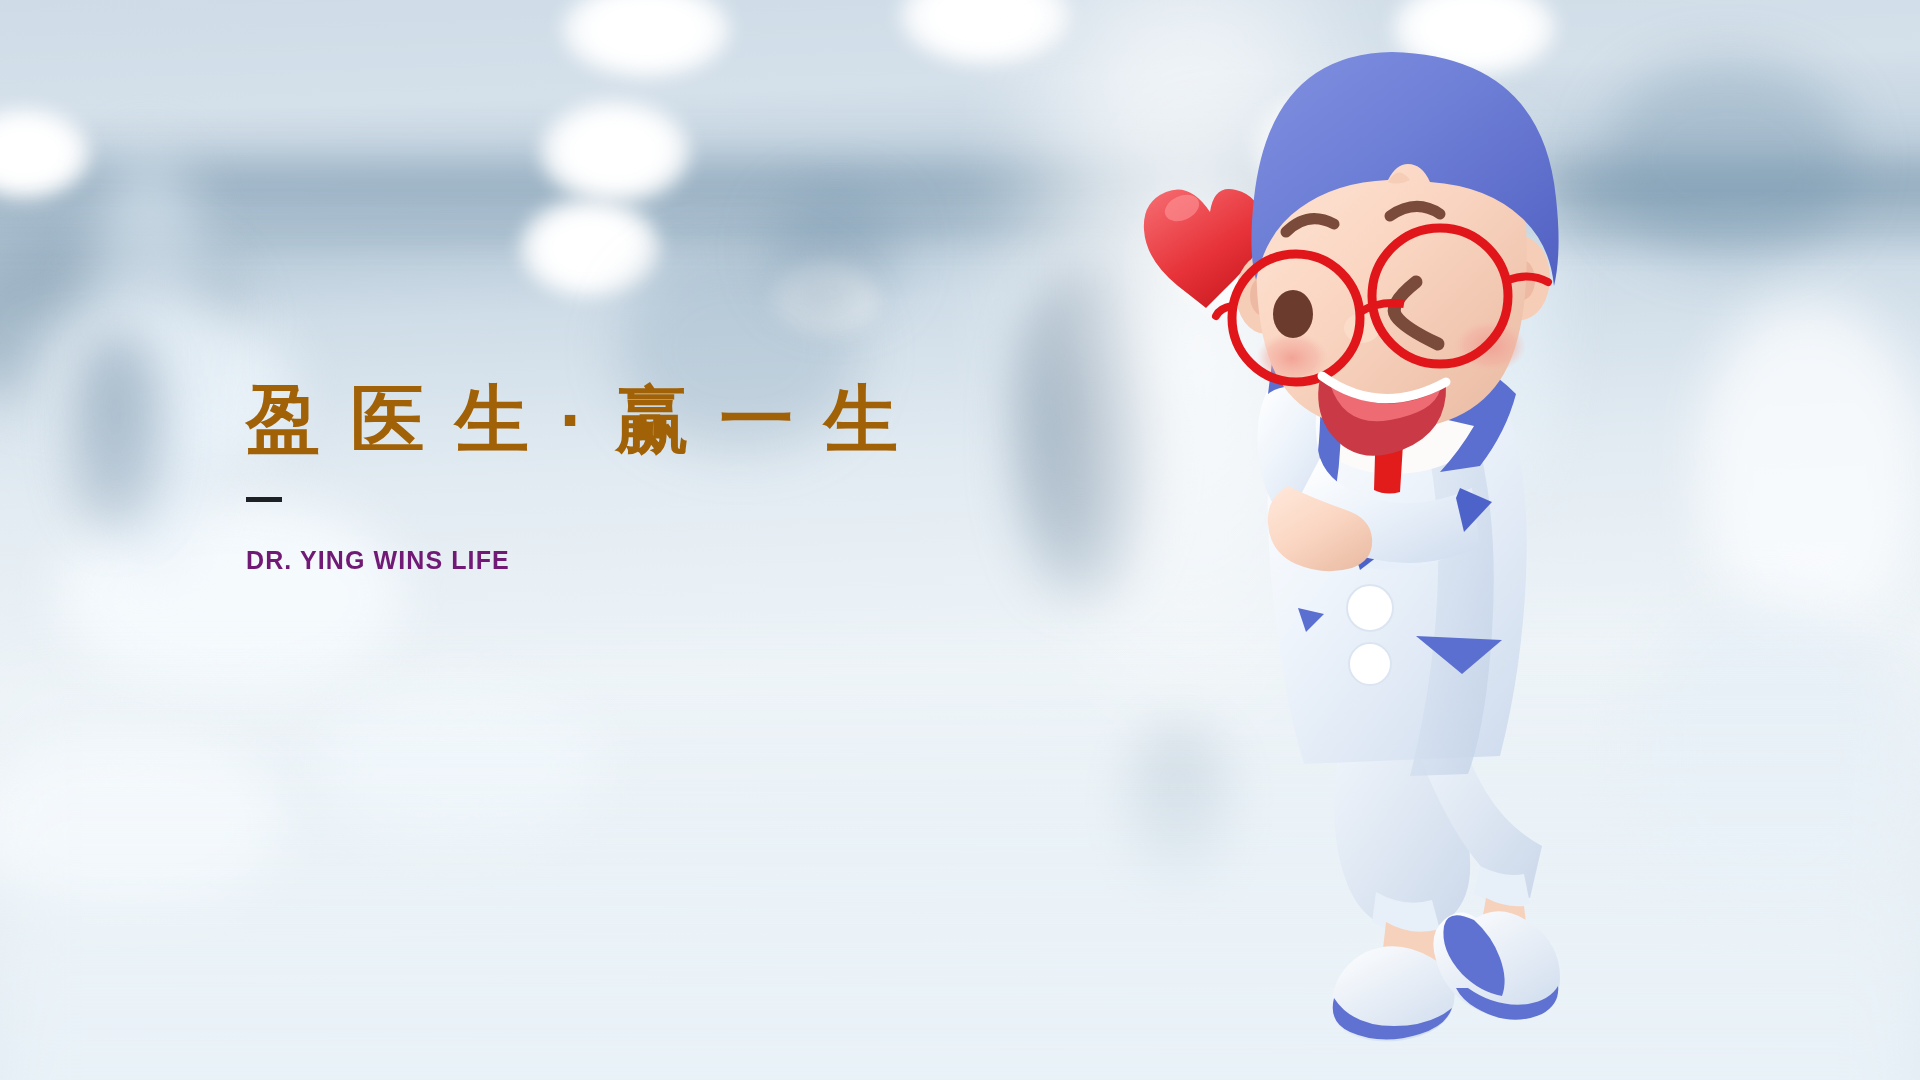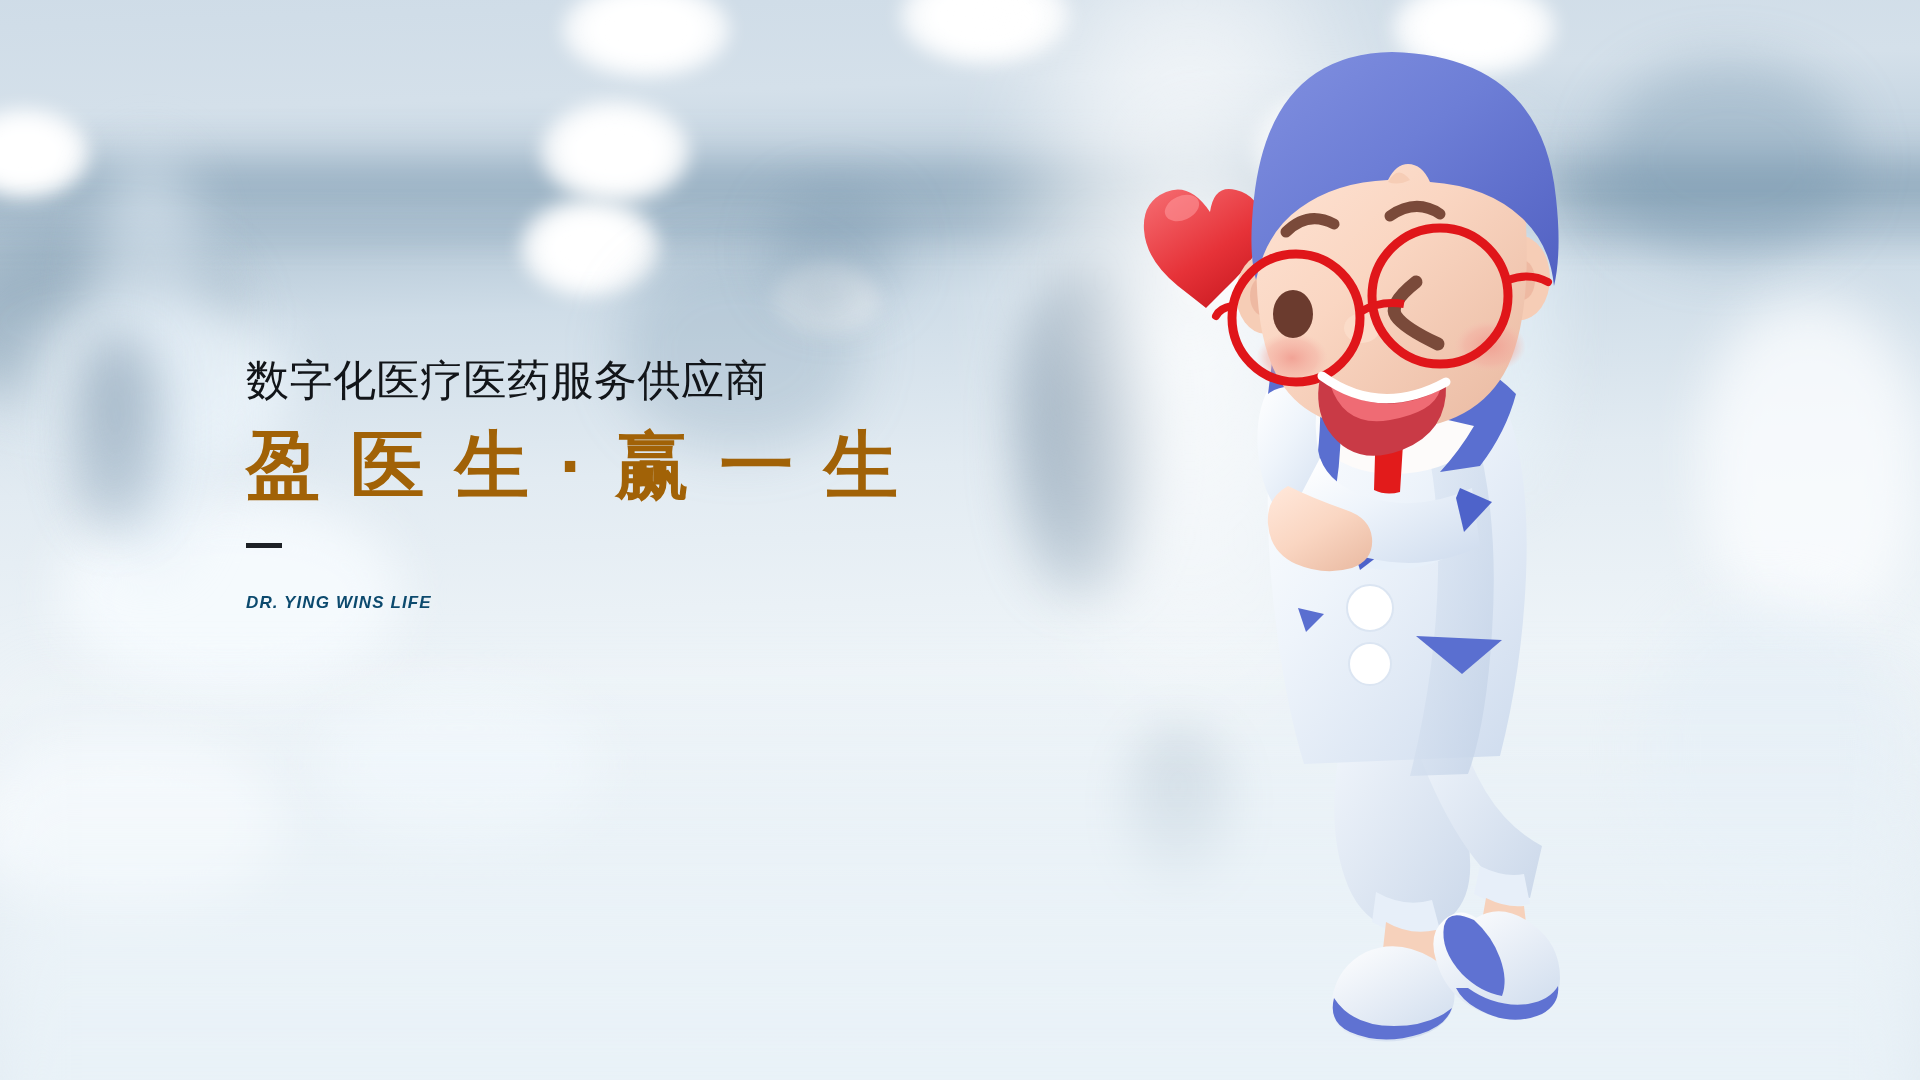--- a/index.html
+++ b/index.html
@@ -60,22 +60,22 @@
   }
   .headline{
     margin-top:24px;
     font-size:74px;line-height:1.04;color:#a16207;font-weight:700;
     letter-spacing:5px;white-space:nowrap;
   }
   .rule{
     margin-top:38px;width:36px;height:5px;background:#1d2126;
   }
   .en{
-    margin-top:46px;color:#0c4a6e;font-style:italic;font-weight:700;
-    font-size:17px;letter-spacing:1.1px;line-height:1.0;white-space:nowrap;
+    margin-top:46px;color:#701a75;font-weight:700;
+    font-size:25px;letter-spacing:1.1px;line-height:1.0;white-space:nowrap;
   }
   .en.second{margin-top:22px;}
 
   
   .character{position:absolute;left:1180px;top:46px;width:480px;height:1010px;z-index:30;}
   .character svg{display:block;width:100%;height:100%;overflow:visible;}
 </style>
 </head>
 <body>
 
@@ -113,21 +113,20 @@
 
     <div class="silhouette" style="left:1010px;top:268px;width:150px;height:330px;"></div>
     <div class="silhouette" style="left:62px;top:330px;width:110px;height:210px;opacity:.55;"></div>
     <div class="silhouette" style="left:1120px;top:720px;width:120px;height:170px;opacity:.28;"></div>
 
     <div class="wall-glow"></div>
     <div class="floor-glow"></div>
   </div>
 
   <div class="copy">
-    <div class="kicker">数字化医疗医药服务供应商</div>
     <div class="headline">盈 医 生 · 赢 一 生</div>
     <div class="rule"></div>
     <div class="en">DR. YING WINS LIFE</div>
   </div>
 
   <div class="character">
     <svg viewBox="0 0 480 1010" xmlns="http://www.w3.org/2000/svg" aria-hidden="true">
       <defs>
         <linearGradient id="gHair" x1="0" y1="0" x2="1" y2="1">
           <stop offset="0%" stop-color="#8190e0"></stop>

